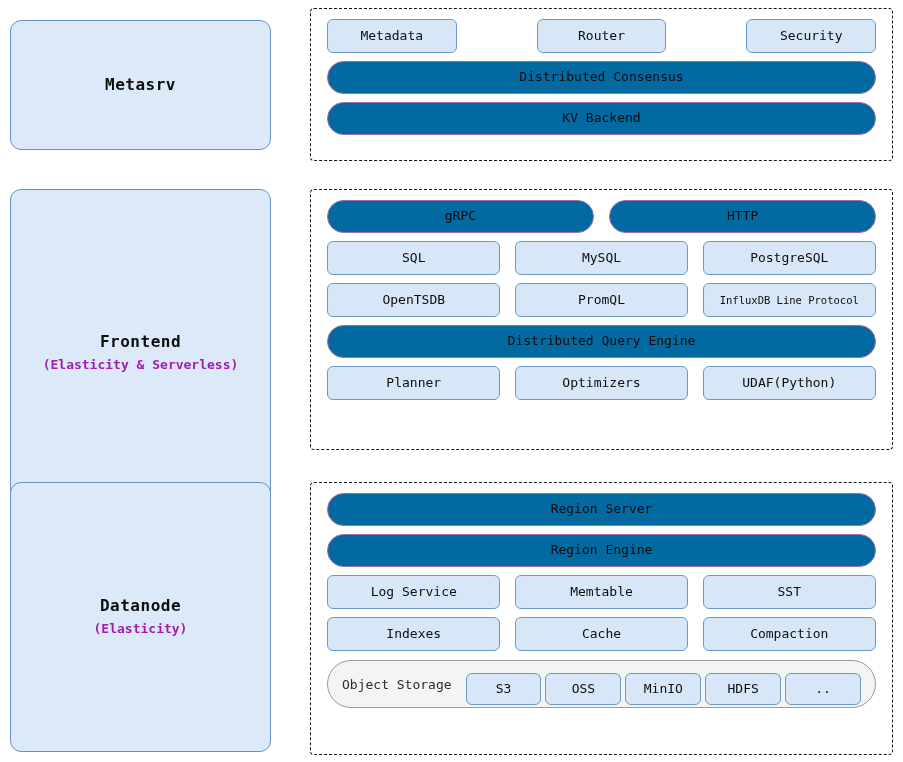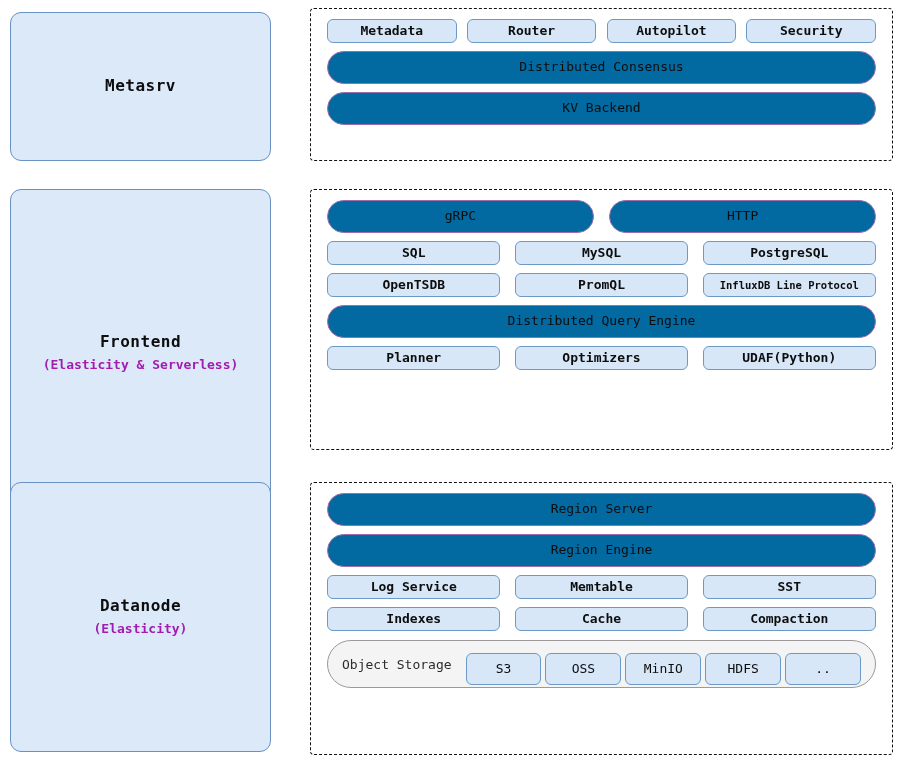--- a/index.html
+++ b/index.html
@@ -44,21 +44,21 @@
     line-height: 1.4;
   }
   .role-sub {
     font-size: 13px;
     font-weight: bold;
     color: #a21caf;
     line-height: 1.5;
     margin-top: 2px;
   }
 
-  #panel-metasrv  { top: 12px;   height: 149px; }
+  #panel-metasrv  { top: 20px;   height: 130px; }
   #panel-frontend { top: 189px; height: 328px; }
   #panel-datanode { top: 482px; height: 270px; }
 
   
   .group {
     position: absolute;
     left: 310px;
     width: 583px;
     box-sizing: border-box;
     border: 1.6px dashed #111111;
@@ -92,22 +92,21 @@
     font-size: 13px;
     line-height: 1.15;
     color: #0d0d0d;
     white-space: nowrap;
   }
 
   .node.box {
     background: #d7e7f8;
     border: 1.3px solid #6b9ac7;
     border-radius: 6px;
-    height: 24px;
-    font-weight: bold;
+    height: 34px;
   }
 
   .node.pill {
     background: #0369a1;
     border: 1.3px solid #9d6fab;
     border-radius: 17px;
     height: 33px;
   }
 
   .node.small-text { font-size: 10.5px; }
@@ -172,21 +171,20 @@
 <div id="diagram">
 
   <div class="role-panel" id="panel-metasrv">
     <div class="role-title">Metasrv</div>
   </div>
 
   <div class="group" id="group-metasrv">
     <div class="row">
       <div class="node box q">Metadata</div>
       <div class="node box q">Router</div>
-      <div class="node box q">Autopilot</div>
       <div class="node box q">Security</div>
     </div>
     <div class="row gap-lg">
       <div class="node pill full">Distributed Consensus</div>
     </div>
     <div class="row">
       <div class="node pill full">KV Backend</div>
     </div>
   </div>
 

